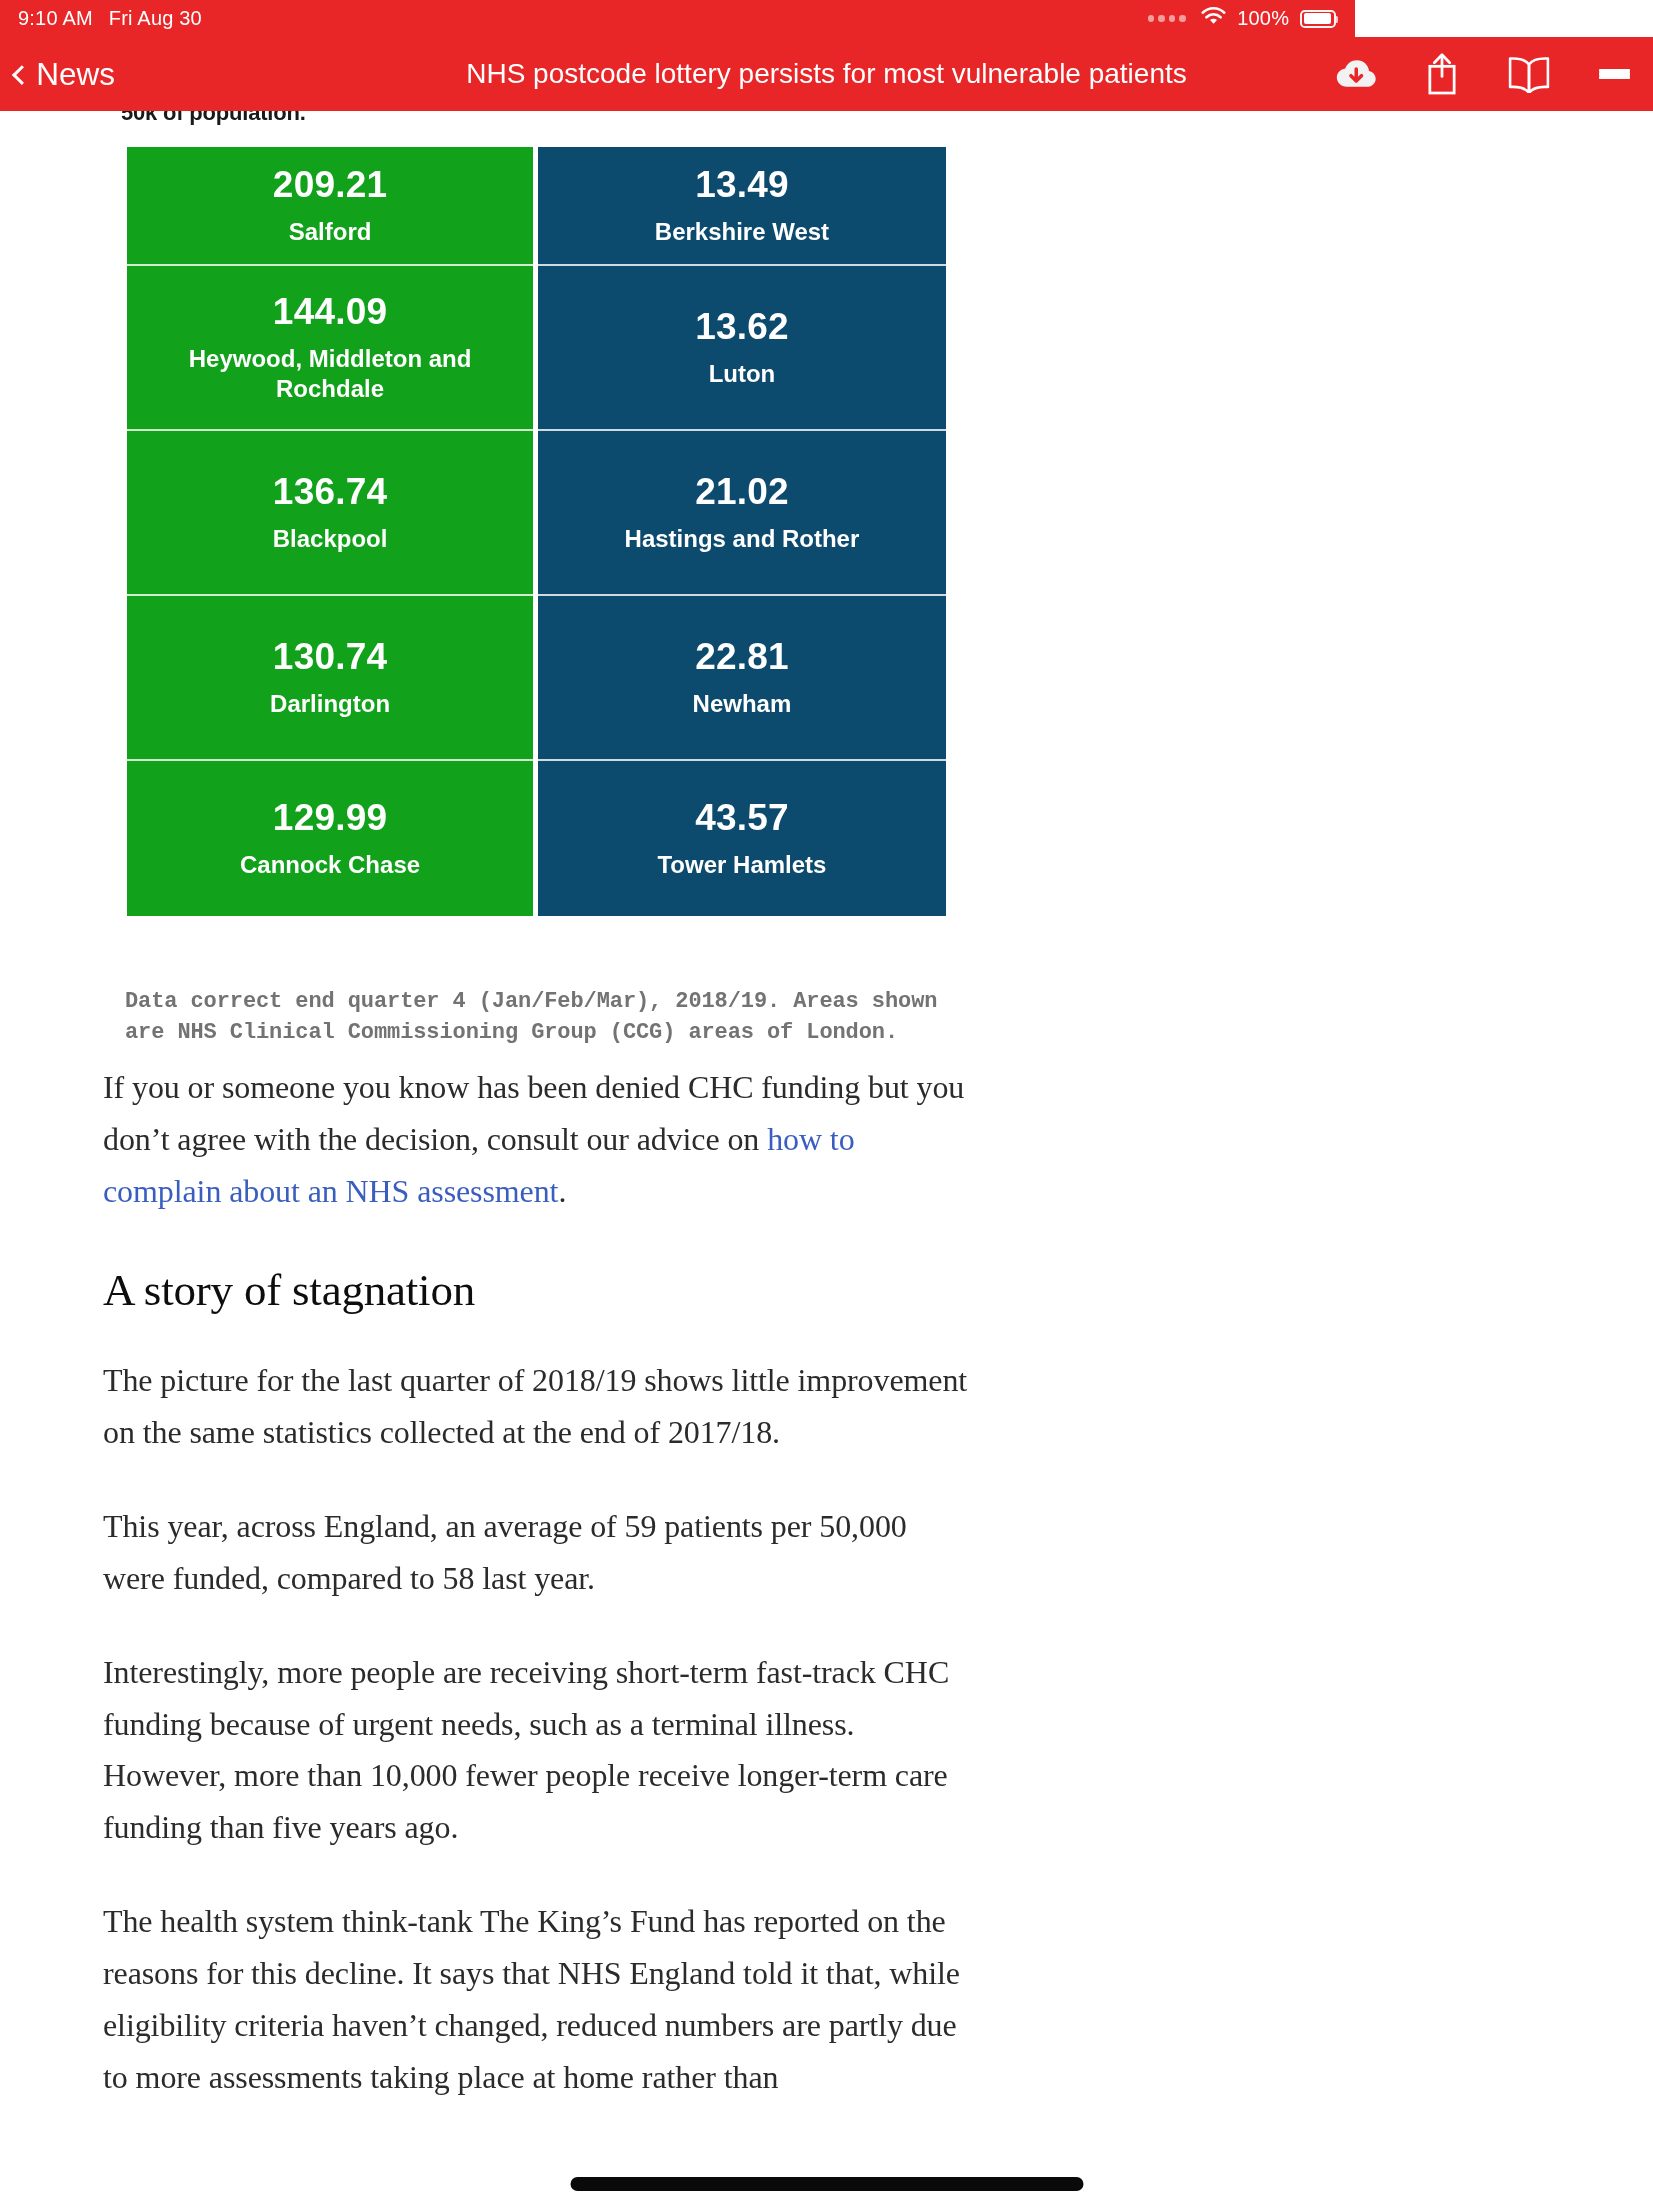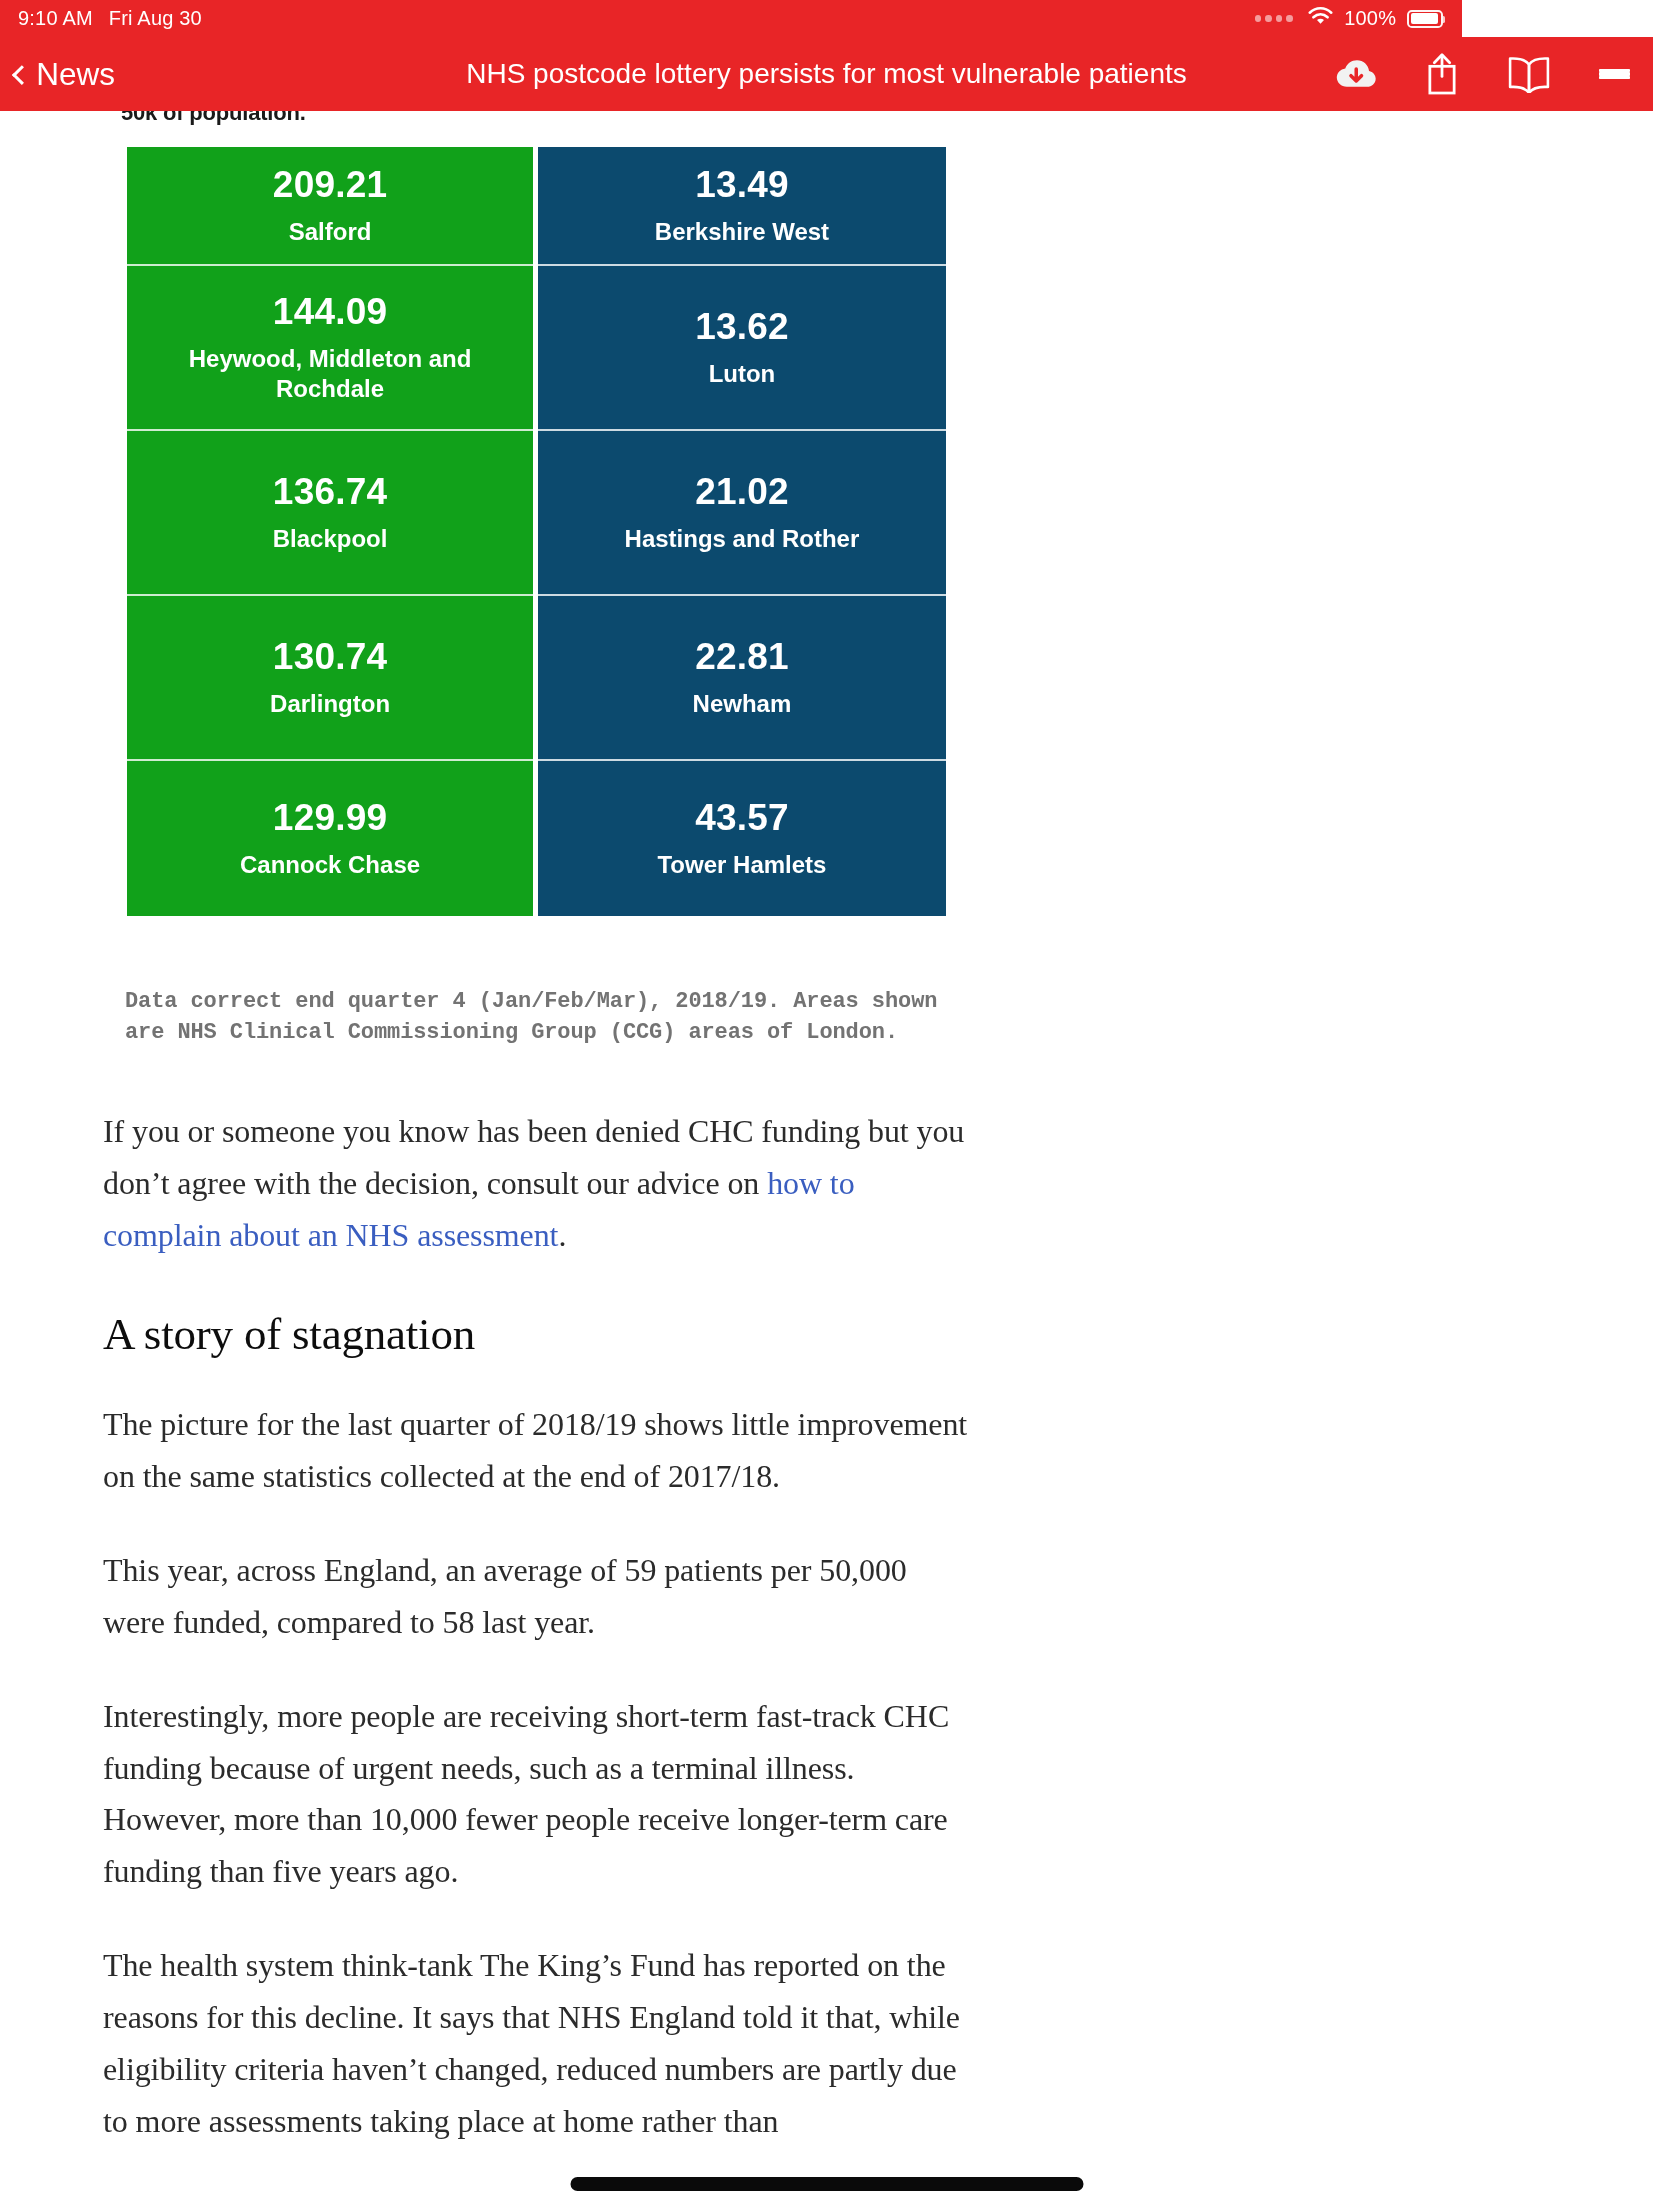--- a/index.html
+++ b/index.html
@@ -17,21 +17,21 @@
     width: 1653px;
     height: 2205px;
     background: #ffffff;
     overflow: hidden;
   }
 
   
   .statusbar {
     position: absolute;
     top: 0; left: 0;
-    width: 1462px;
+    width: 1355px;
     height: 37px;
     background: #E82527;
     display: flex;
     align-items: center;
     justify-content: space-between;
     padding: 0 19.4px 0 18px;
   }
   .sb-left {
     display: flex;
     align-items: baseline;
@@ -207,21 +207,21 @@
     font-family: Liberation Mono, monospace;
     font-size: 22px;
     font-weight: bold;
     line-height: 1.42;
     color: #737373;
     letter-spacing: -0.1px;
   }
 
   .body-block {
     position: absolute;
-    top: 995px;
+    top: 951px;
     left: 103px;
     width: 872px;
   }
   .body-block p {
     font-family: "Liberation Serif", serif;
     font-size: 32px;
     line-height: 1.62;
     color: #2b2b2b;
     margin-bottom: 47px;
     letter-spacing: -0.1px;

